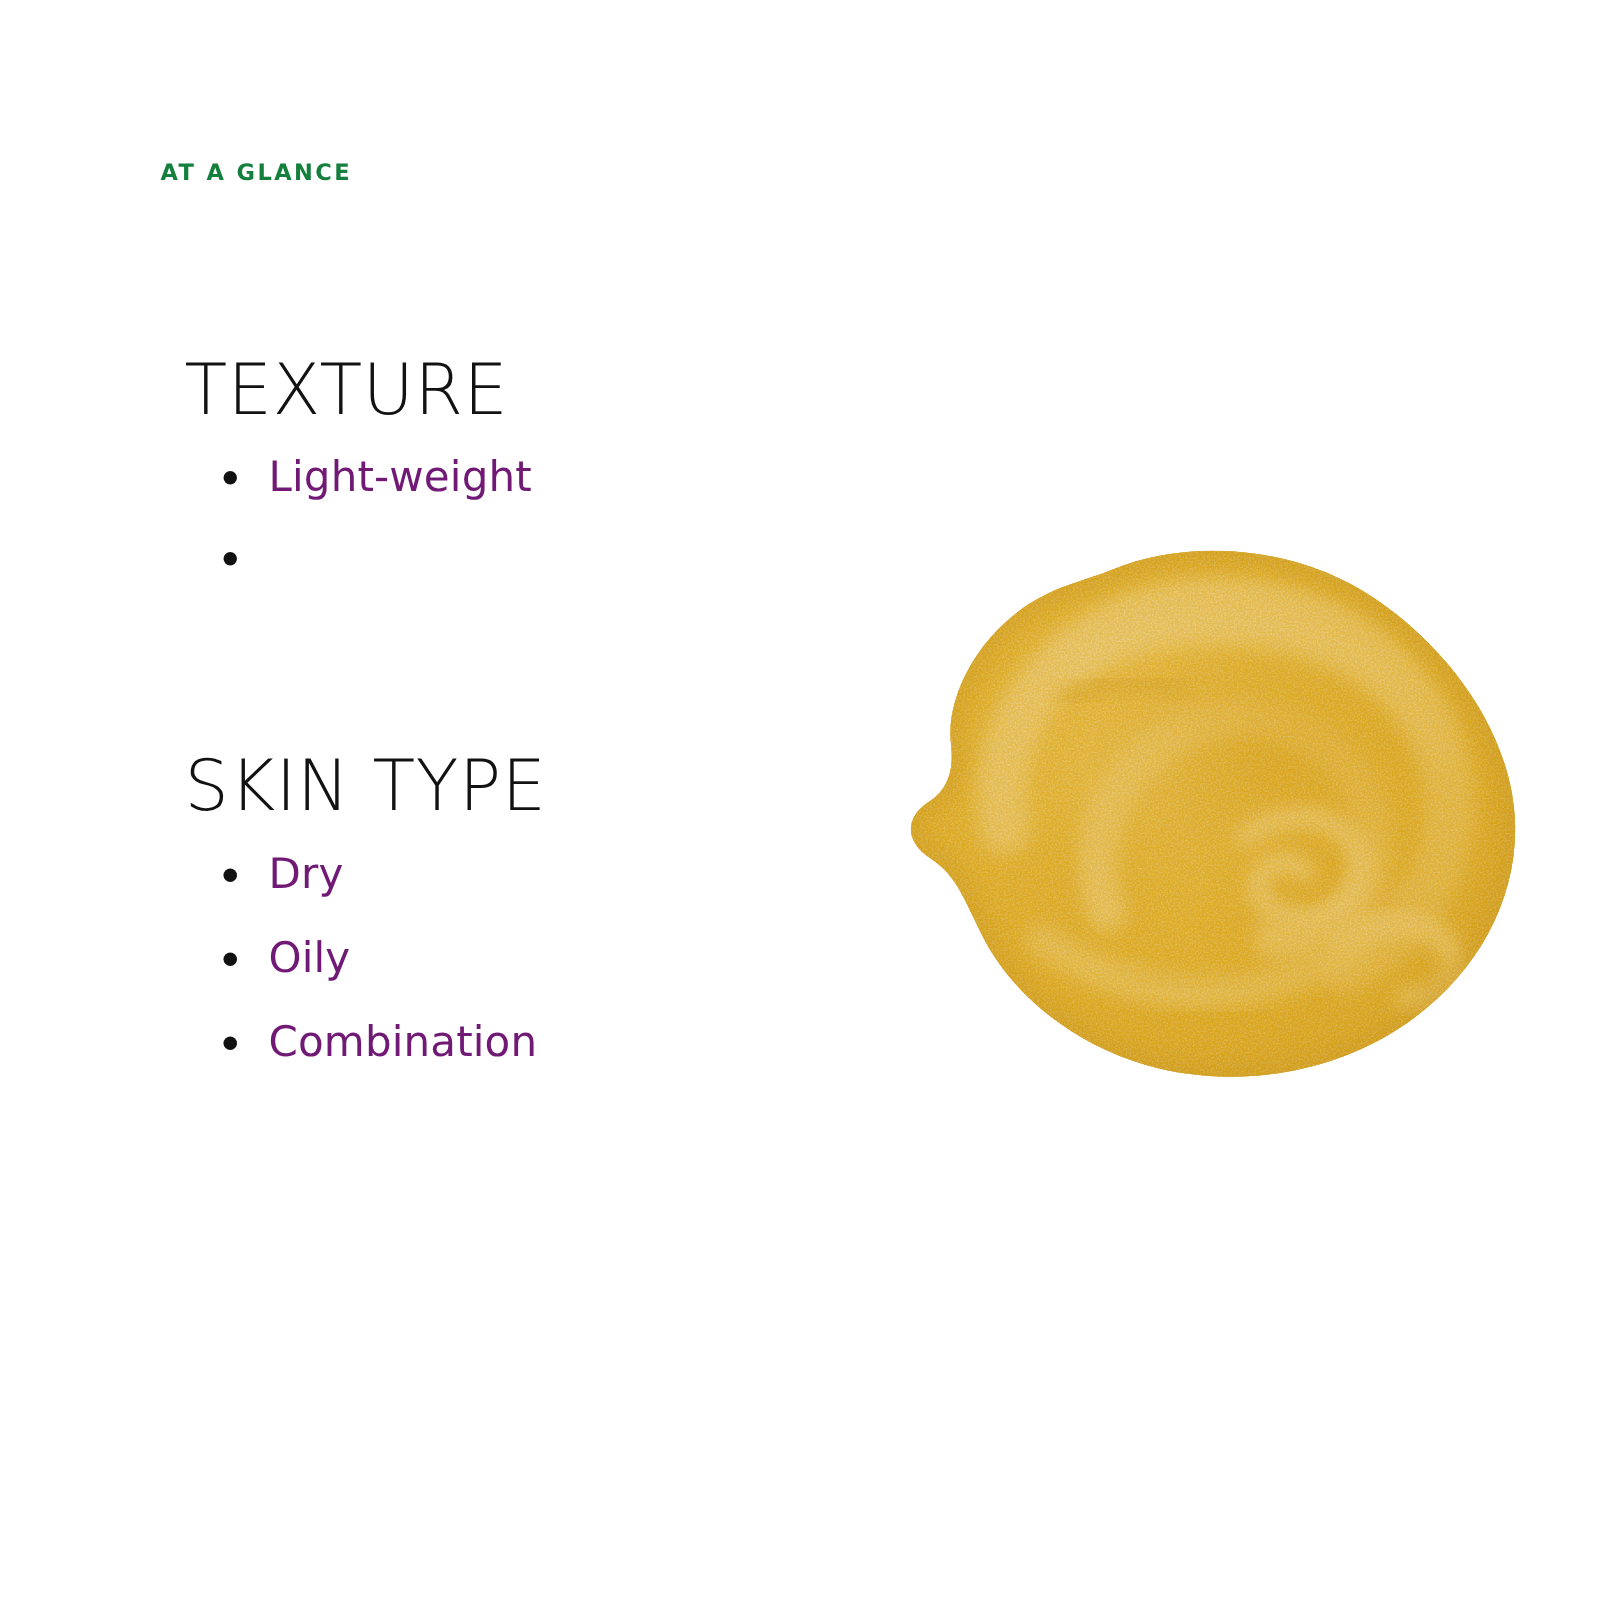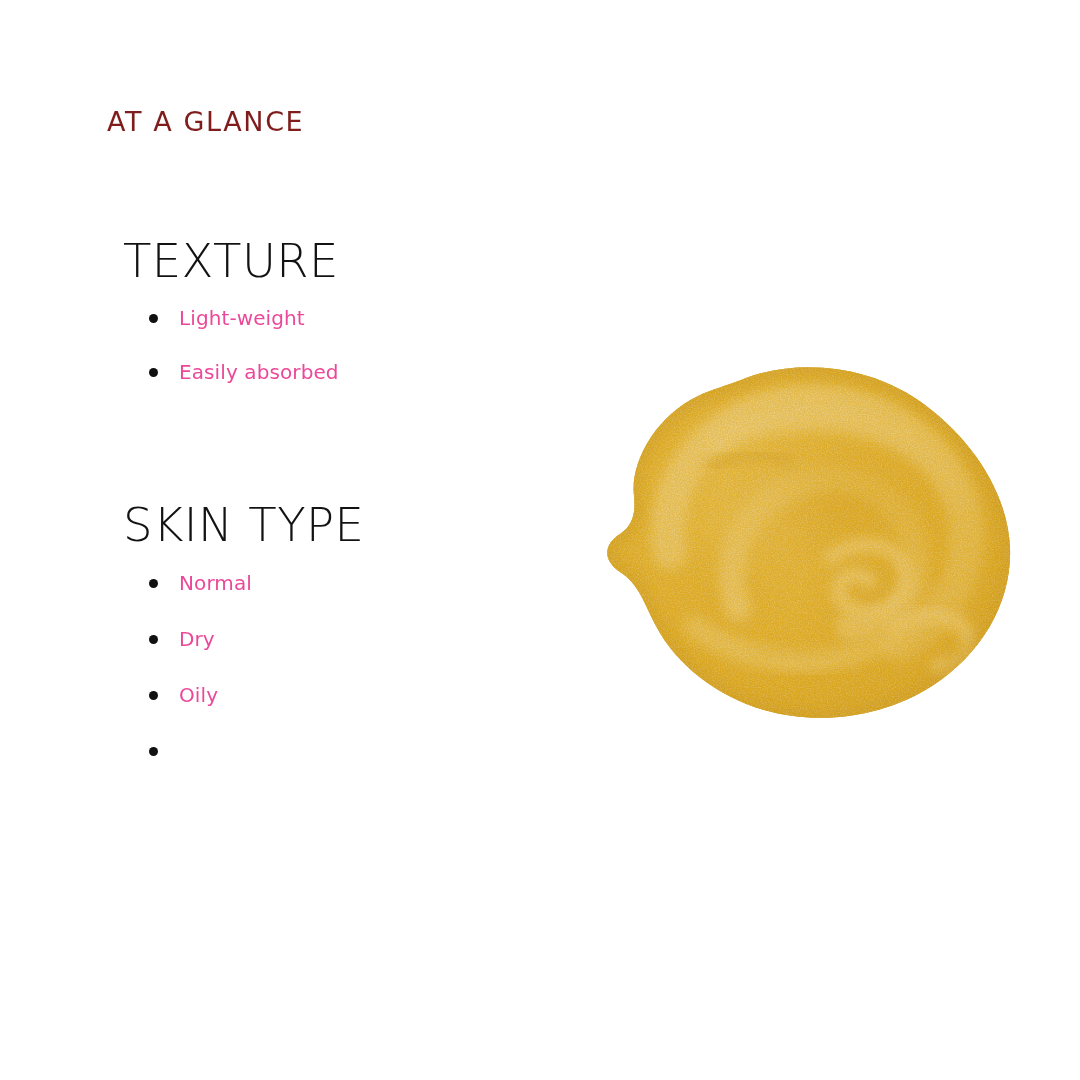--- a/index.html
+++ b/index.html
@@ -28,24 +28,24 @@
     left: 107px;
     top: 0;
     width: 470px;
   }
 
   .eyebrow {
     position: absolute;
     left: 0;
     top: 108px;
     font-family: "DejaVu Sans", "Liberation Sans", sans-serif;
-    font-weight: 400;
-    font-size: 27px;
+    font-weight: 700;
+    font-size: 15px;
     letter-spacing: 1.6px;
-    color: #7f1d1d;
+    color: #15803d;
     line-height: 1;
     white-space: nowrap;
   }
 
   .section {
     position: absolute;
     left: 16px;
     width: 470px;
   }
   .section.texture { top: 236px; }
@@ -66,23 +66,23 @@
   }
 
   .bullets {
     list-style: none;
     margin: 0;
     padding: 0;
   }
   .bullets li {
     position: relative;
     padding-left: 56px;
-    font-size: 20px;
+    font-size: 28px;
     line-height: 1;
-    color: #ec4899;
+    color: #701a75;
     height: 56px;
     display: flex;
     align-items: center;
     font-weight: 400;
     letter-spacing: 0.1px;
   }
   .bullets li .bullet-dot {
     position: absolute;
     left: 26px;
     top: 50%;
@@ -126,42 +126,38 @@
 
     <div class="section texture">
       <h2 class="section-title">TEXTURE</h2>
       <ul class="bullets">
         <li>
           <span class="bullet-dot"></span>
           <span class="bullet-text">Light-weight</span>
         </li>
         <li>
           <span class="bullet-dot"></span>
-          <span class="bullet-text">Easily absorbed</span>
         </li>
       </ul>
     </div>
 
     <div class="section skintype">
       <h2 class="section-title">SKIN TYPE</h2>
       <ul class="bullets">
         <li>
           <span class="bullet-dot"></span>
-          <span class="bullet-text">Normal</span>
-        </li>
-        <li>
-          <span class="bullet-dot"></span>
           <span class="bullet-text">Dry</span>
         </li>
         <li>
           <span class="bullet-dot"></span>
           <span class="bullet-text">Oily</span>
         </li>
         <li>
           <span class="bullet-dot"></span>
+          <span class="bullet-text">Combination</span>
         </li>
       </ul>
     </div>
 
   </div>
 
   <div class="swatch-wrap">
     <svg viewBox="0 0 420 370" xmlns="http://www.w3.org/2000/svg" aria-hidden="true">
       <defs>
 

